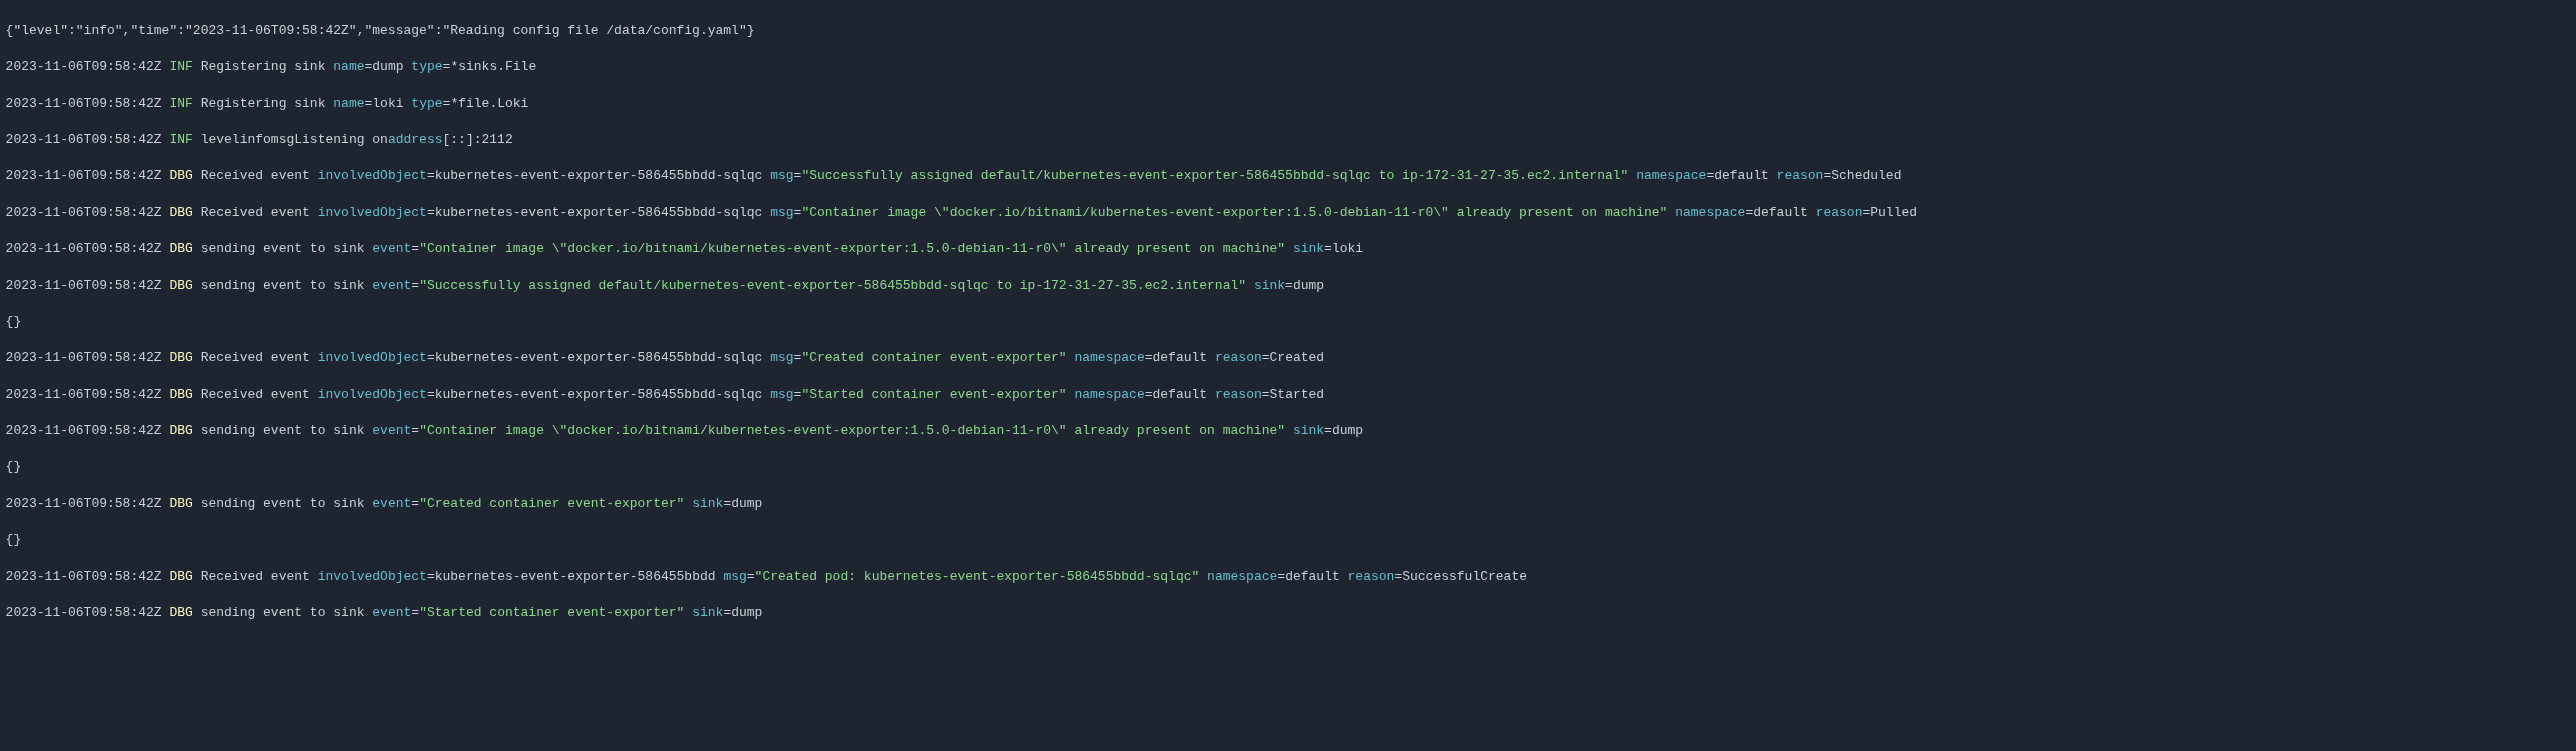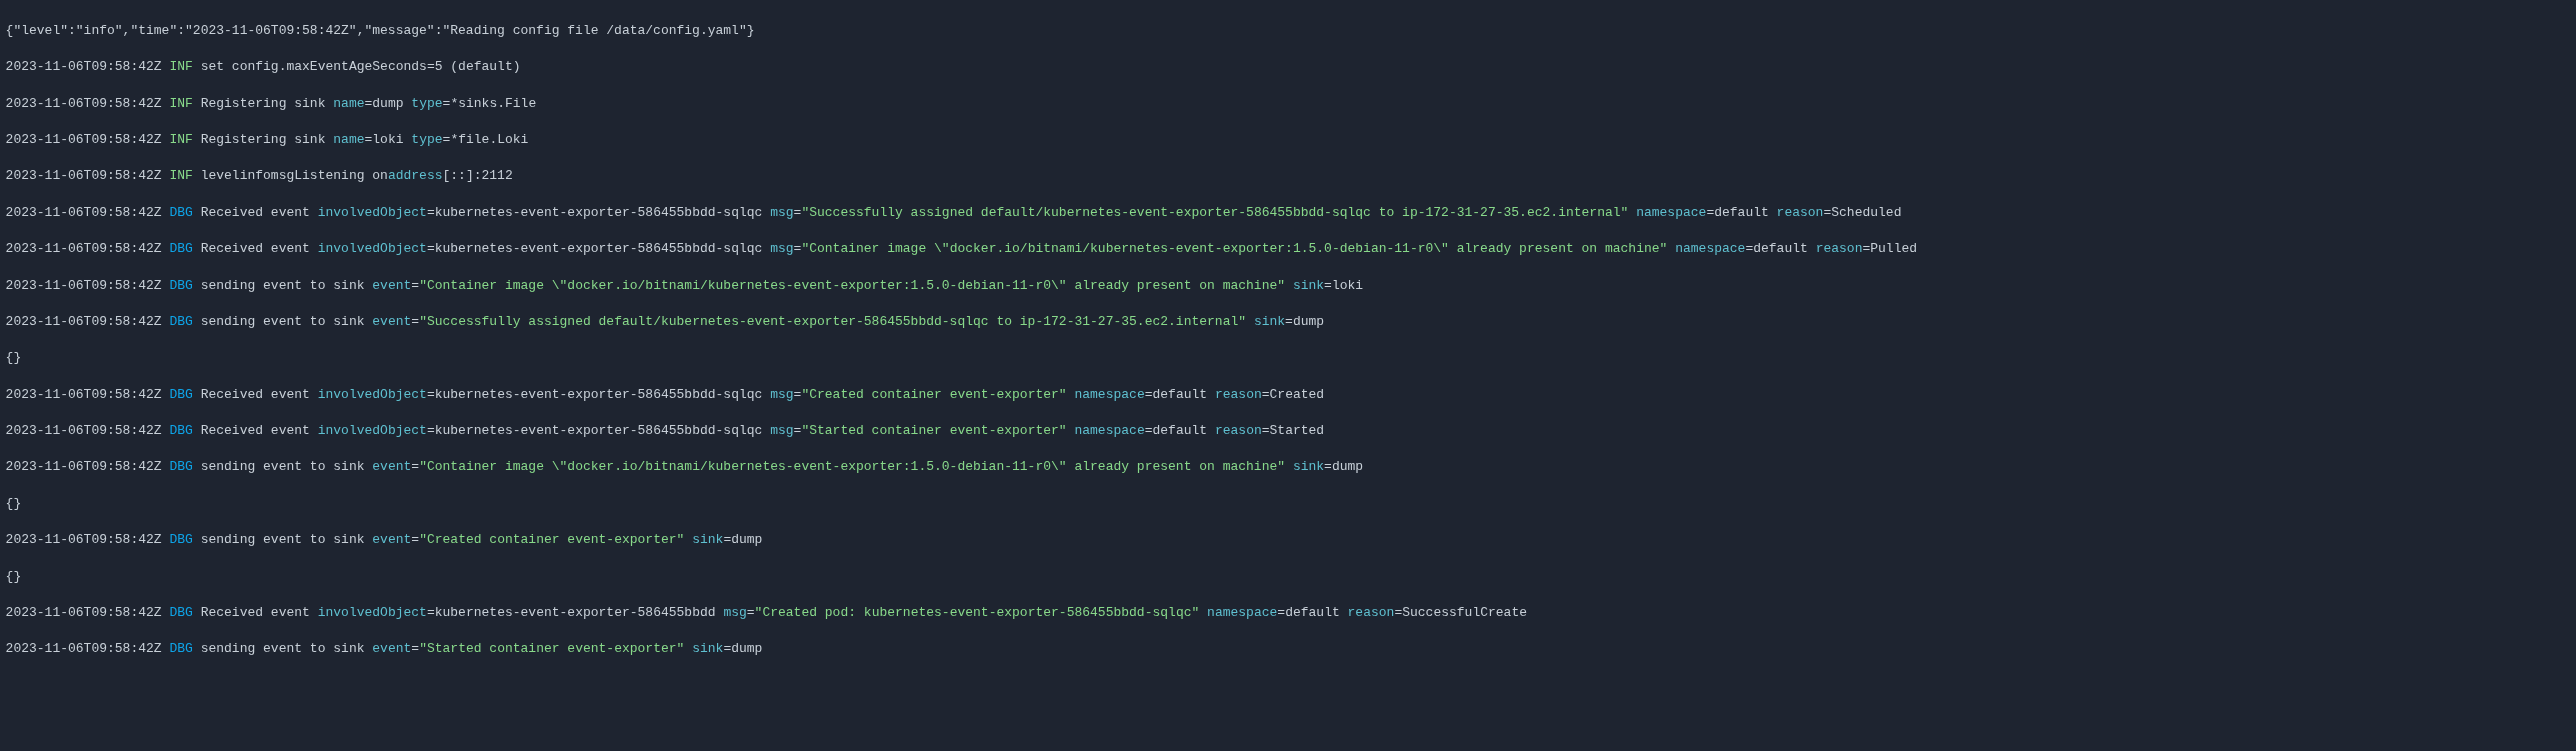--- a/index.html
+++ b/index.html
@@ -13,32 +13,31 @@
     width: 2576px;
   }
   .terminal {
     padding: 3.7px 5.6px;
     white-space: pre-wrap;
     word-break: break-all;
   }
   .line { display: block; }
   .ts   { color: #c8d0d8; } 
   .inf  { color: #88d98a; } 
-  .dbg  { color: #0ea5e9; } 
+  .dbg  { color: #fef9c3; } 
   .key  { color: #5fc0d0; } 
   .eq   { color: #c8d0d8; } 
   .str  { color: #88d98a; } 
   .pl   { color: #c8d0d8; } 
 </style>
 </head>
 <body>
 
 <div class="terminal">
 <span class="line"><span class="ts">{"level":"info","time":"2023-11-06T09:58:42Z","message":"Reading config file /data/config.yaml"}</span></span>
-<span class="line"><span class="ts">2023-11-06T09:58:42Z</span> <span class="inf">INF</span> <span class="ts">set config.maxEventAgeSeconds=5 (default)</span></span>
 <span class="line"><span class="ts">2023-11-06T09:58:42Z</span> <span class="inf">INF</span> <span class="ts">Registering sink </span><span class="key">name</span><span class="eq">=</span><span class="pl">dump</span> <span class="key">type</span><span class="eq">=</span><span class="pl">*sinks.File</span></span>
 <span class="line"><span class="ts">2023-11-06T09:58:42Z</span> <span class="inf">INF</span> <span class="ts">Registering sink </span><span class="key">name</span><span class="eq">=</span><span class="pl">loki</span> <span class="key">type</span><span class="eq">=</span><span class="pl">*file.Loki</span></span>
 <span class="line"><span class="ts">2023-11-06T09:58:42Z</span> <span class="inf">INF</span> <span class="ts">levelinfomsgListening on</span><span class="key">address</span><span class="pl">[::]:2112</span></span>
 <span class="line"><span class="ts">2023-11-06T09:58:42Z</span> <span class="dbg">DBG</span> <span class="ts">Received event </span><span class="key">involvedObject</span><span class="eq">=</span><span class="pl">kubernetes-event-exporter-586455bbdd-sqlqc</span> <span class="key">msg</span><span class="eq">=</span><span class="str">"Successfully assigned default/kubernetes-event-exporter-586455bbdd-sqlqc to ip-172-31-27-35.ec2.internal"</span> <span class="key">namespace</span><span class="eq">=</span><span class="pl">default</span> <span class="key">reason</span><span class="eq">=</span><span class="pl">Scheduled</span></span>
 <span class="line"><span class="ts">2023-11-06T09:58:42Z</span> <span class="dbg">DBG</span> <span class="ts">Received event </span><span class="key">involvedObject</span><span class="eq">=</span><span class="pl">kubernetes-event-exporter-586455bbdd-sqlqc</span> <span class="key">msg</span><span class="eq">=</span><span class="str">"Container image \"docker.io/bitnami/kubernetes-event-exporter:1.5.0-debian-11-r0\" already present on machine"</span> <span class="key">namespace</span><span class="eq">=</span><span class="pl">default</span> <span class="key">reason</span><span class="eq">=</span><span class="pl">Pulled</span></span>
 <span class="line"><span class="ts">2023-11-06T09:58:42Z</span> <span class="dbg">DBG</span> <span class="ts">sending event to sink </span><span class="key">event</span><span class="eq">=</span><span class="str">"Container image \"docker.io/bitnami/kubernetes-event-exporter:1.5.0-debian-11-r0\" already present on machine"</span> <span class="key">sink</span><span class="eq">=</span><span class="pl">loki</span></span>
 <span class="line"><span class="ts">2023-11-06T09:58:42Z</span> <span class="dbg">DBG</span> <span class="ts">sending event to sink </span><span class="key">event</span><span class="eq">=</span><span class="str">"Successfully assigned default/kubernetes-event-exporter-586455bbdd-sqlqc to ip-172-31-27-35.ec2.internal"</span> <span class="key">sink</span><span class="eq">=</span><span class="pl">dump</span></span>
 <span class="line"><span class="ts">{}</span></span>
 <span class="line"><span class="ts">2023-11-06T09:58:42Z</span> <span class="dbg">DBG</span> <span class="ts">Received event </span><span class="key">involvedObject</span><span class="eq">=</span><span class="pl">kubernetes-event-exporter-586455bbdd-sqlqc</span> <span class="key">msg</span><span class="eq">=</span><span class="str">"Created container event-exporter"</span> <span class="key">namespace</span><span class="eq">=</span><span class="pl">default</span> <span class="key">reason</span><span class="eq">=</span><span class="pl">Created</span></span>
 <span class="line"><span class="ts">2023-11-06T09:58:42Z</span> <span class="dbg">DBG</span> <span class="ts">Received event </span><span class="key">involvedObject</span><span class="eq">=</span><span class="pl">kubernetes-event-exporter-586455bbdd-sqlqc</span> <span class="key">msg</span><span class="eq">=</span><span class="str">"Started container event-exporter"</span> <span class="key">namespace</span><span class="eq">=</span><span class="pl">default</span> <span class="key">reason</span><span class="eq">=</span><span class="pl">Started</span></span>

